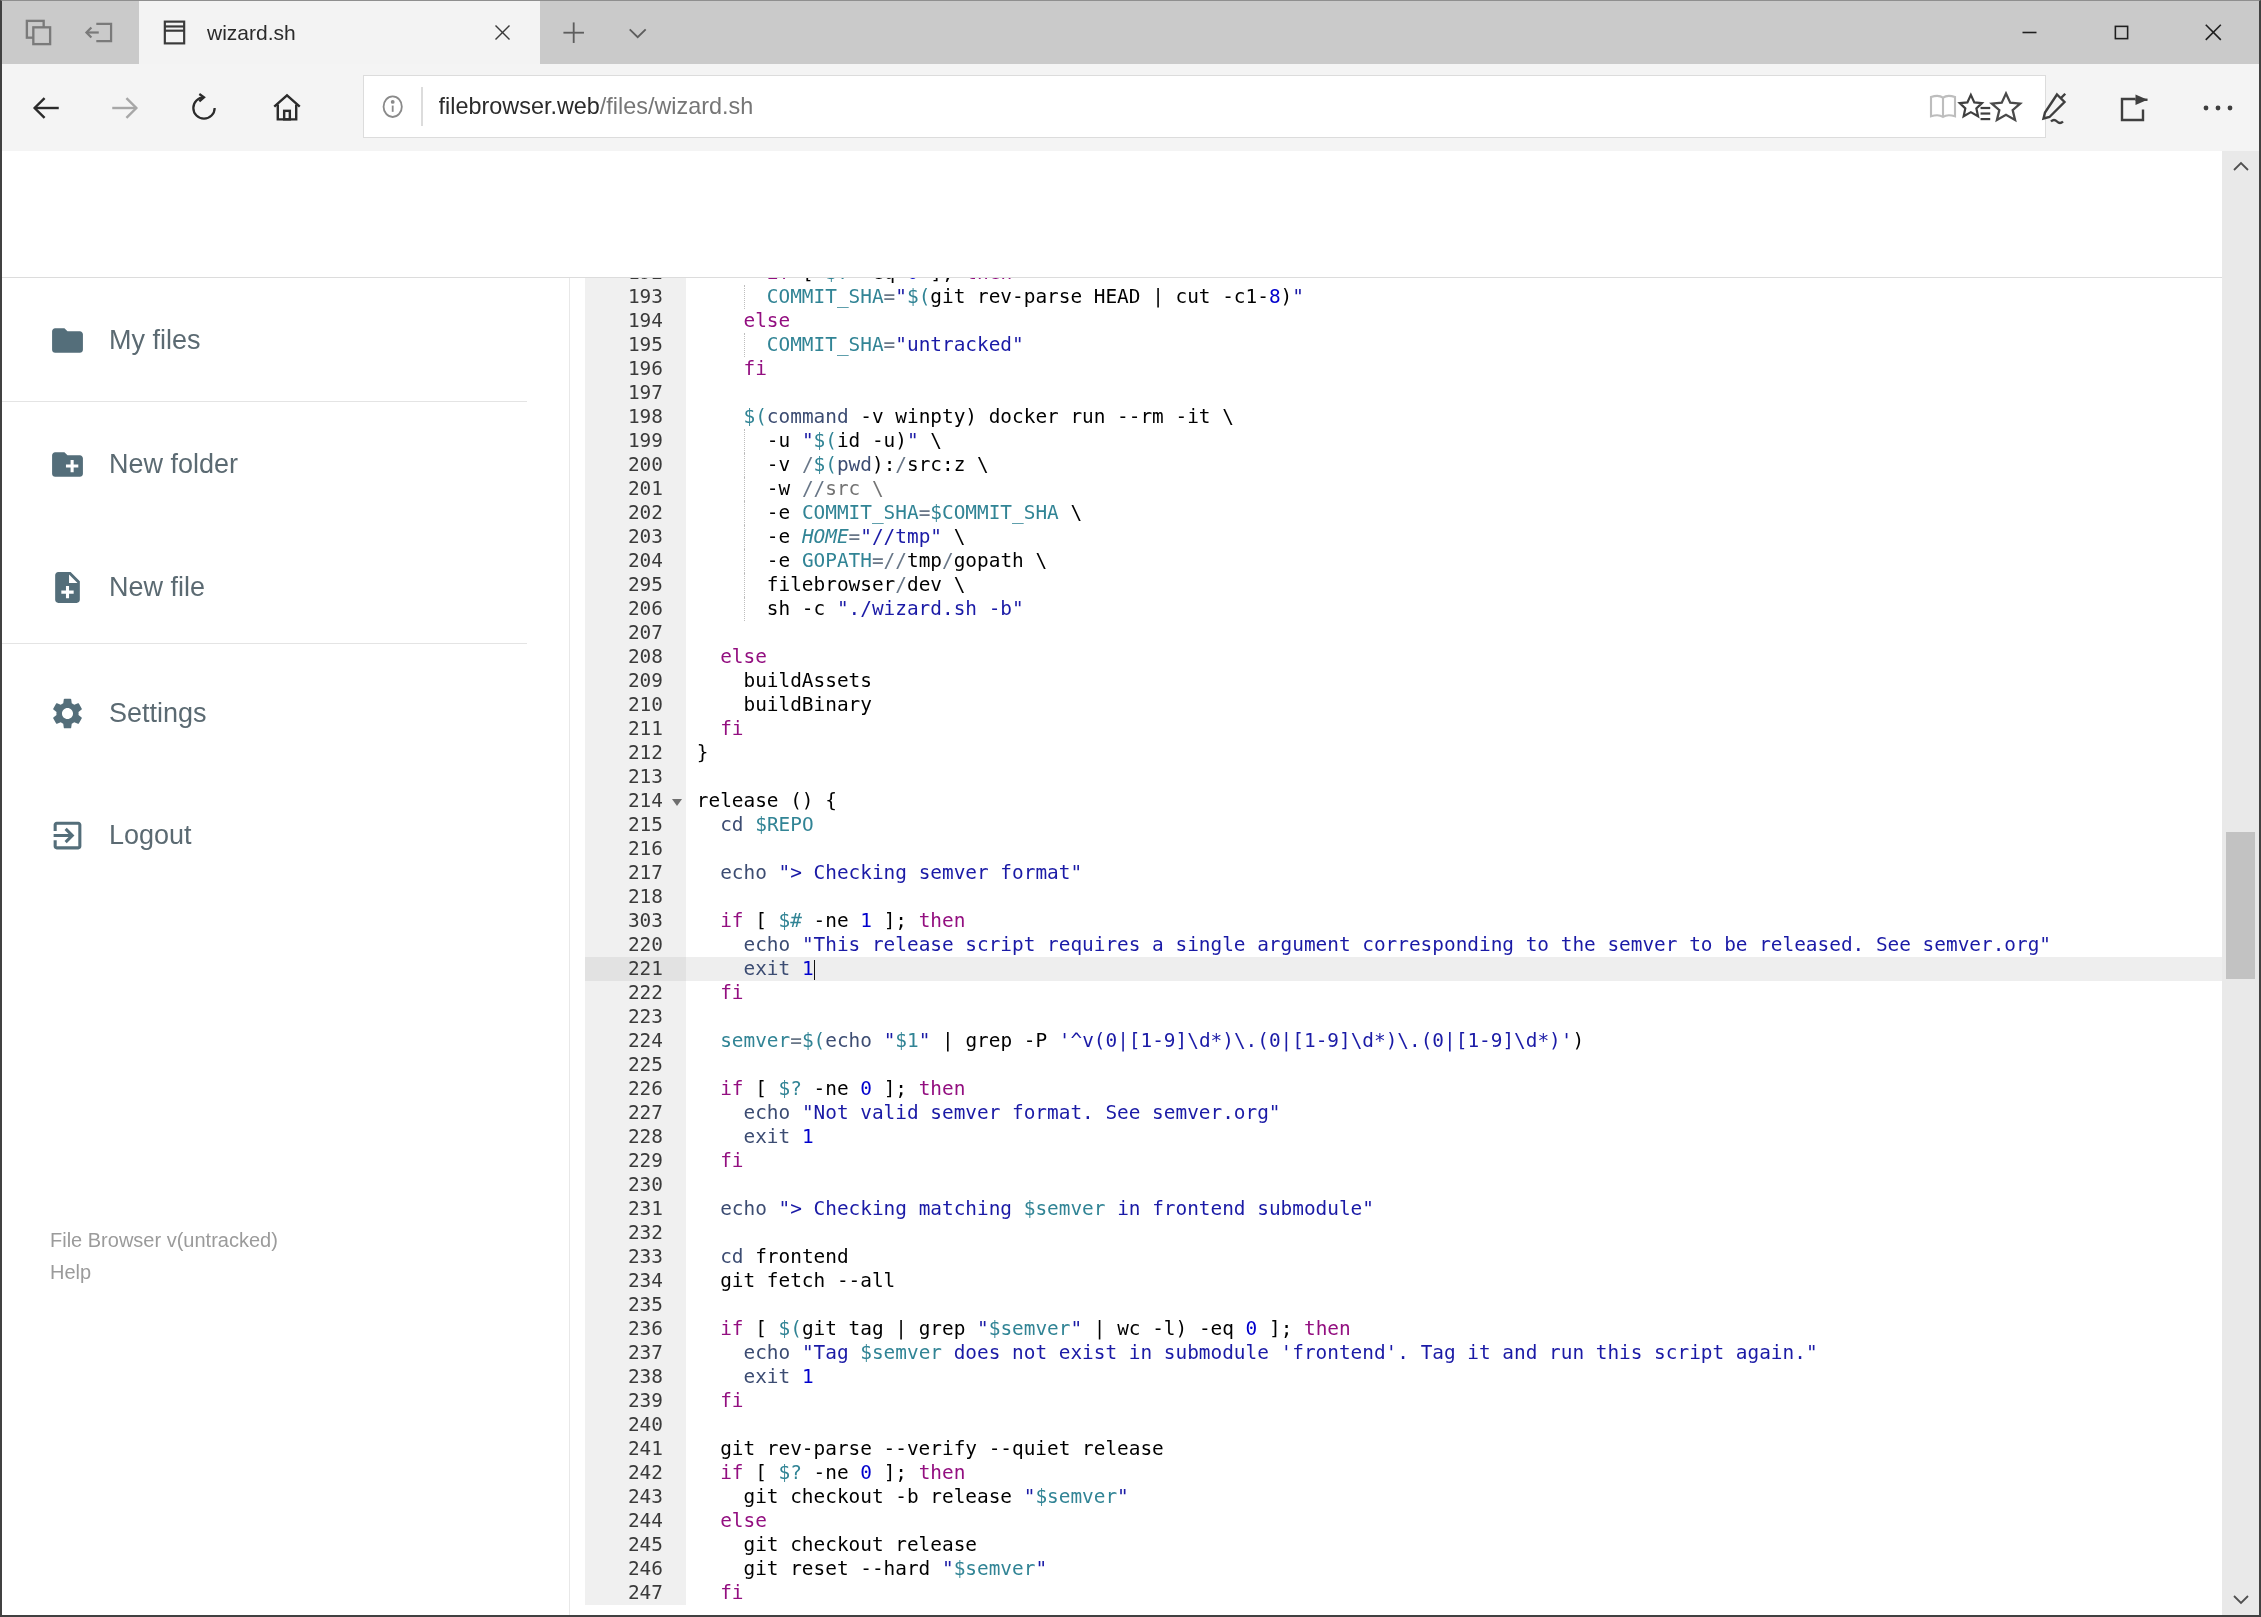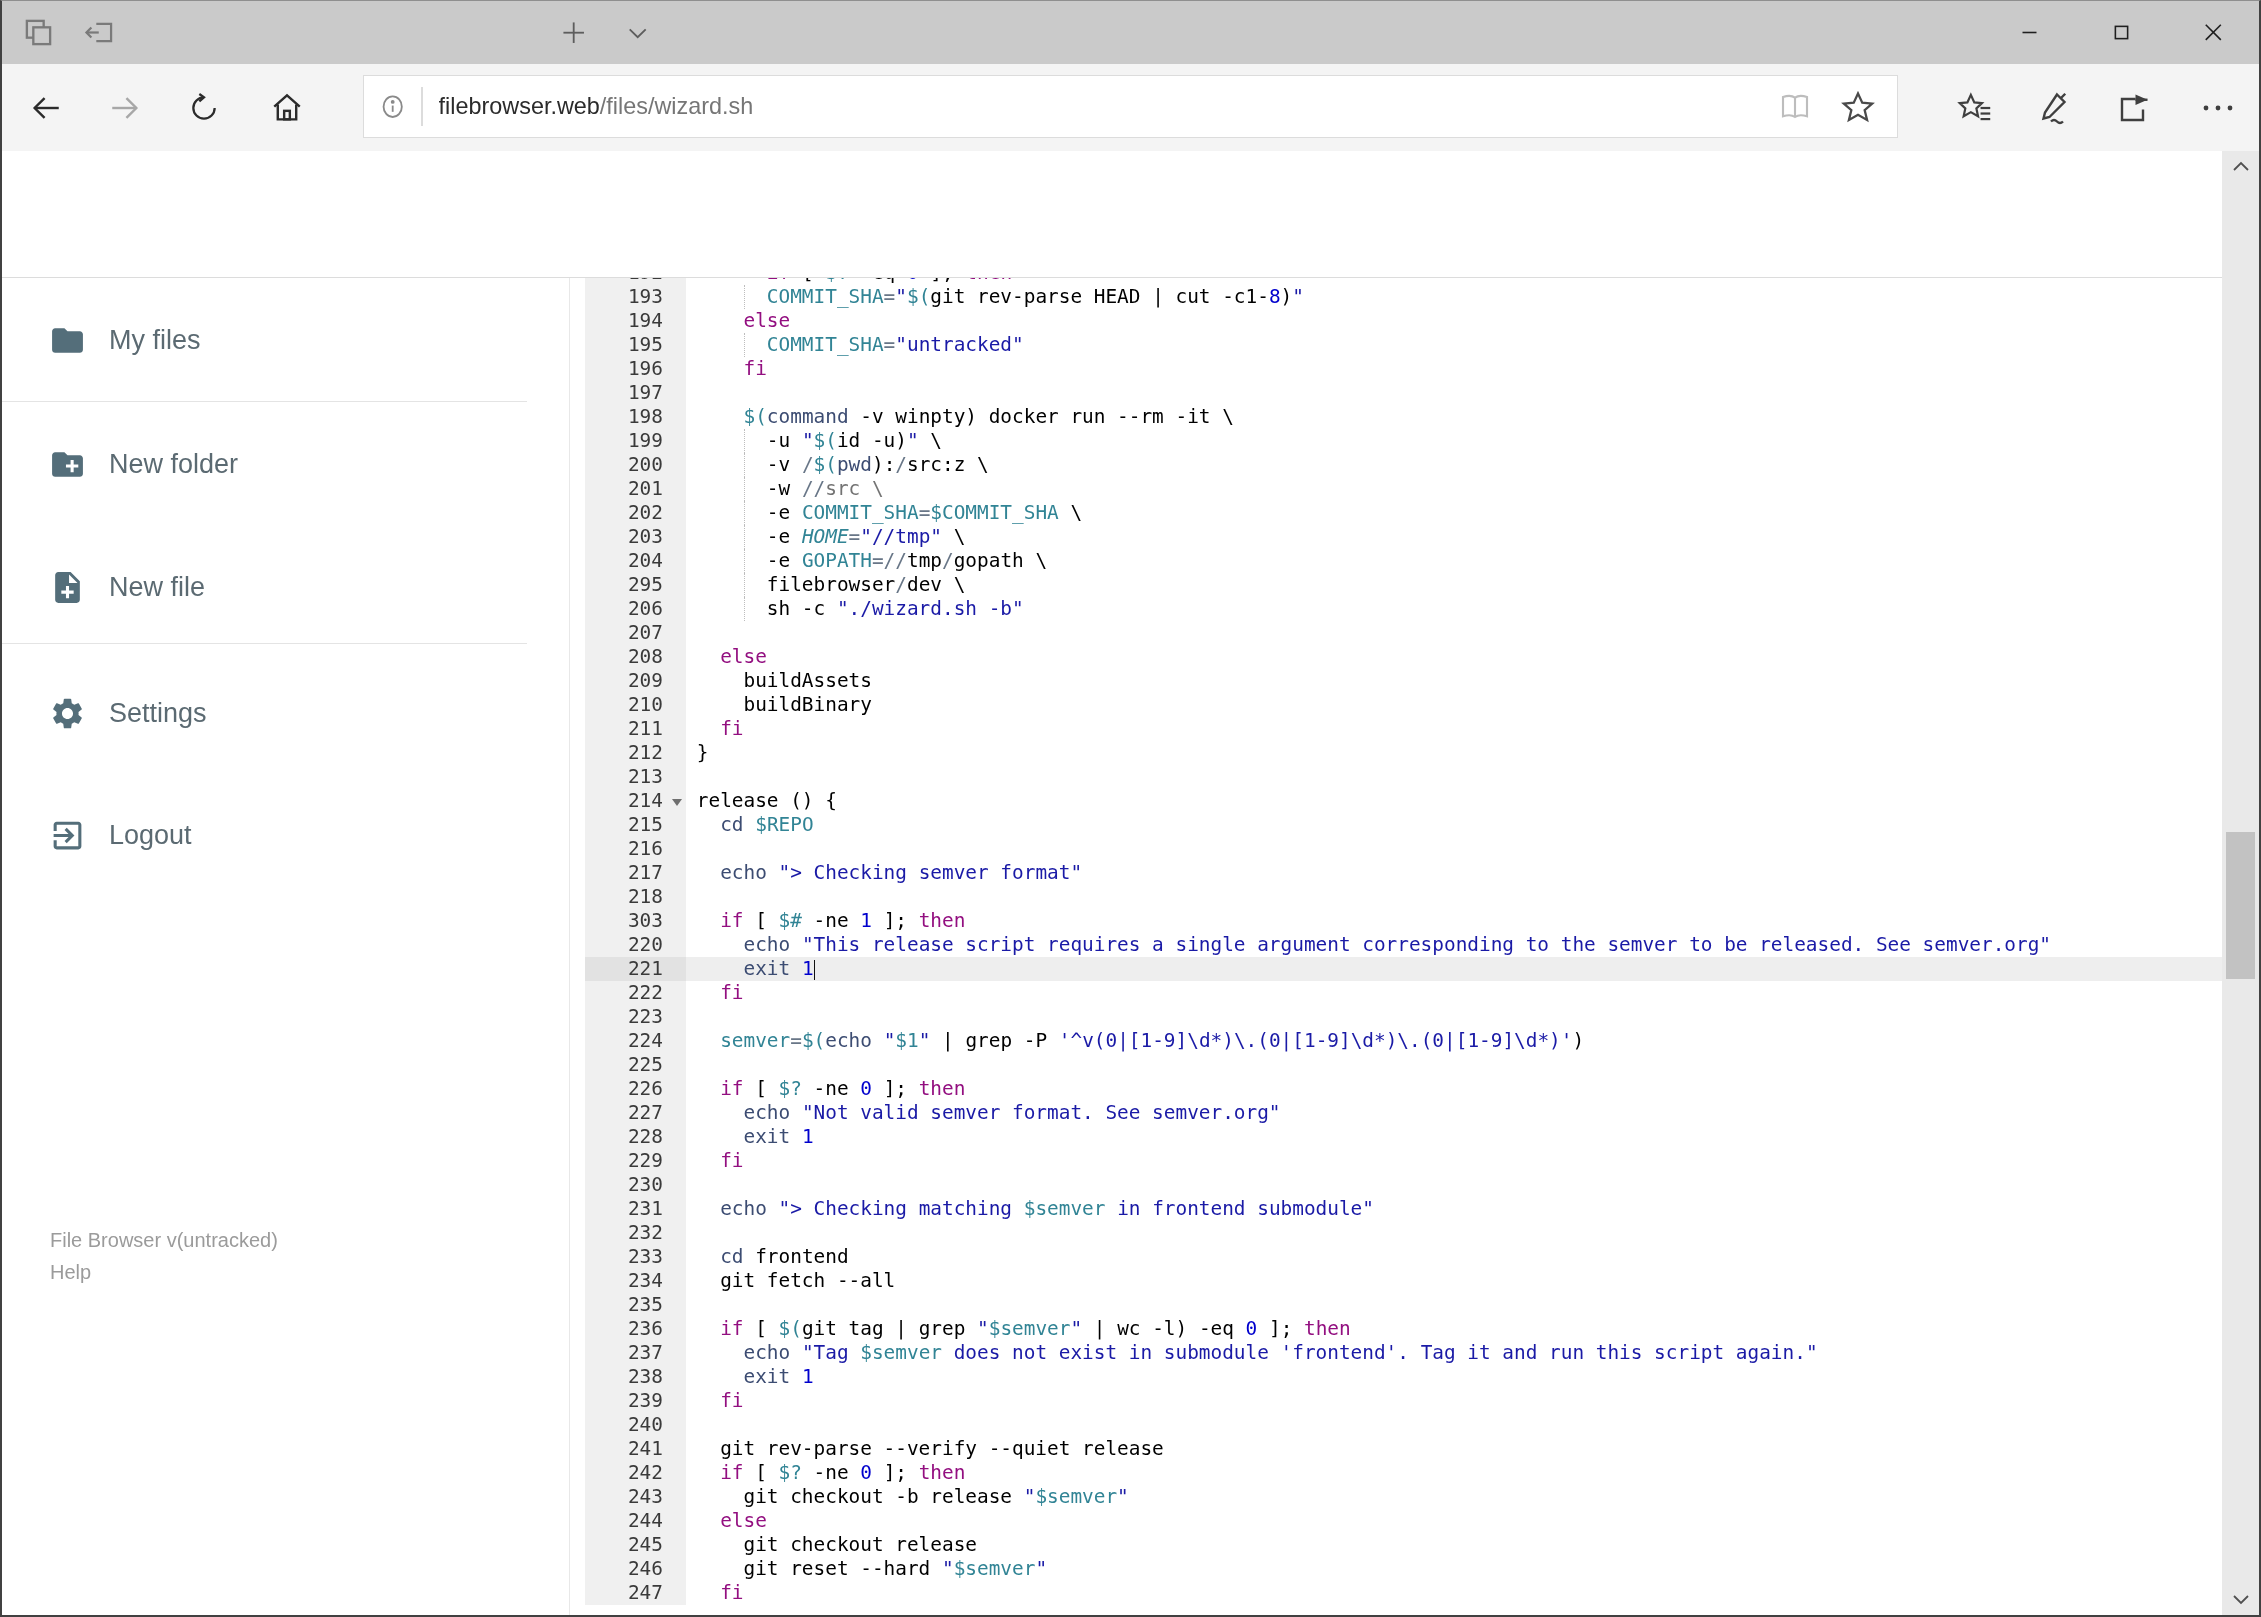--- a/index.html
+++ b/index.html
@@ -18,21 +18,21 @@
   .tab-title { margin-left:18px; font-size:21px; color:#2b2b2b; flex:1; }
   .tab-close { margin-right:19.4px; display:flex; align-items:center; justify-content:center; width:36px; height:36px; }
   .newtab { position:absolute; left:551px; top:11.3px; width:42px; height:40px; display:flex; align-items:center; justify-content:center;}
   .tabchev { position:absolute; left:615px; top:11.3px; width:42px; height:40px; display:flex; align-items:center; justify-content:center;}
   .wincontrols { position:absolute; right:0; top:0; height:63px; display:flex; }
   .winbtn { width:92px; height:63px; display:flex; align-items:center; justify-content:center; }
 
   
   .navbar { position:absolute; left:0; top:63px; width:100%; height:87px; background:#f4f4f4; }
   .navbtn { position:absolute; top:21px; width:45px; height:45px; display:flex; align-items:center; justify-content:center; }
-  .addressbar { position:absolute; left:361px; top:11.3px; width:1535px; height:63px; background:#fff;
+  .addressbar { position:absolute; left:361px; top:11.3px; width:1683px; height:63px; background:#fff;
                 border:1.6px solid #dcdcdc; display:flex; align-items:center; }
   .ab-info { width:57px; display:flex; justify-content:center; }
   .ab-div { width:1.6px; height:39px; background:#dcdcdc; }
   .url { margin-left:16px; font-size:23.4px; flex:1; white-space:nowrap; overflow:hidden; }
   .url .dom { color:#2b2b2b; }
   .url .path { color:#767676; }
   .ab-right { display:flex; align-items:center; margin-right:8px; }
   .ab-iconbtn { width:63px; height:57px; display:flex; align-items:center; justify-content:center; }
 
   
@@ -97,20 +97,36 @@
         </svg>
     </div>
     <div class="ta-btn" style="left:76px">
       <svg width="32" height="31" viewBox="0 0 26 24" fill="none" stroke="#7a7a7a" stroke-width="1.8">
         <path d="M10 5h12v14H10"></path>
           <path d="M12 12H2"></path>
           <path d="M6 8l-4 4 4 4"></path>
         </svg>
     </div>
 
+    <div class="tab">
+      <span class="tab-favicon">
+        <svg width="29" height="29" viewBox="0 0 24 24" fill="none" stroke="#3a3a3a" stroke-width="1.8">
+          <rect x="4" y="3" width="16" height="18"></rect>
+            <line x1="4" y1="7" x2="20" y2="7"></line>
+            <line x1="4" y1="10.5" x2="20" y2="10.5"></line>
+          </svg>
+      </span>
+      <span class="tab-title">wizard.sh</span>
+      <span class="tab-close">
+        <svg width="21" height="21" viewBox="0 0 24 24" stroke="#3a3a3a" stroke-width="1.6">
+          <line x1="4" y1="4" x2="20" y2="20"></line>
+            <line x1="20" y1="4" x2="4" y2="20"></line>
+          </svg>
+      </span>
+    </div>
     <div class="newtab">
       <svg width="27.4" height="27.4" viewBox="0 0 24 24" stroke="#5d5d5d" stroke-width="1.6">
         <line x1="12" y1="3" x2="12" y2="21"></line>
           <line x1="3" y1="12" x2="21" y2="12"></line>
         </svg>
     </div>
     <div class="tabchev">
       <svg width="27.4" height="27.4" viewBox="0 0 24 24" fill="none" stroke="#5d5d5d" stroke-width="1.6">
         <polyline points="5,9 12,16 19,9"></polyline>
         </svg>

